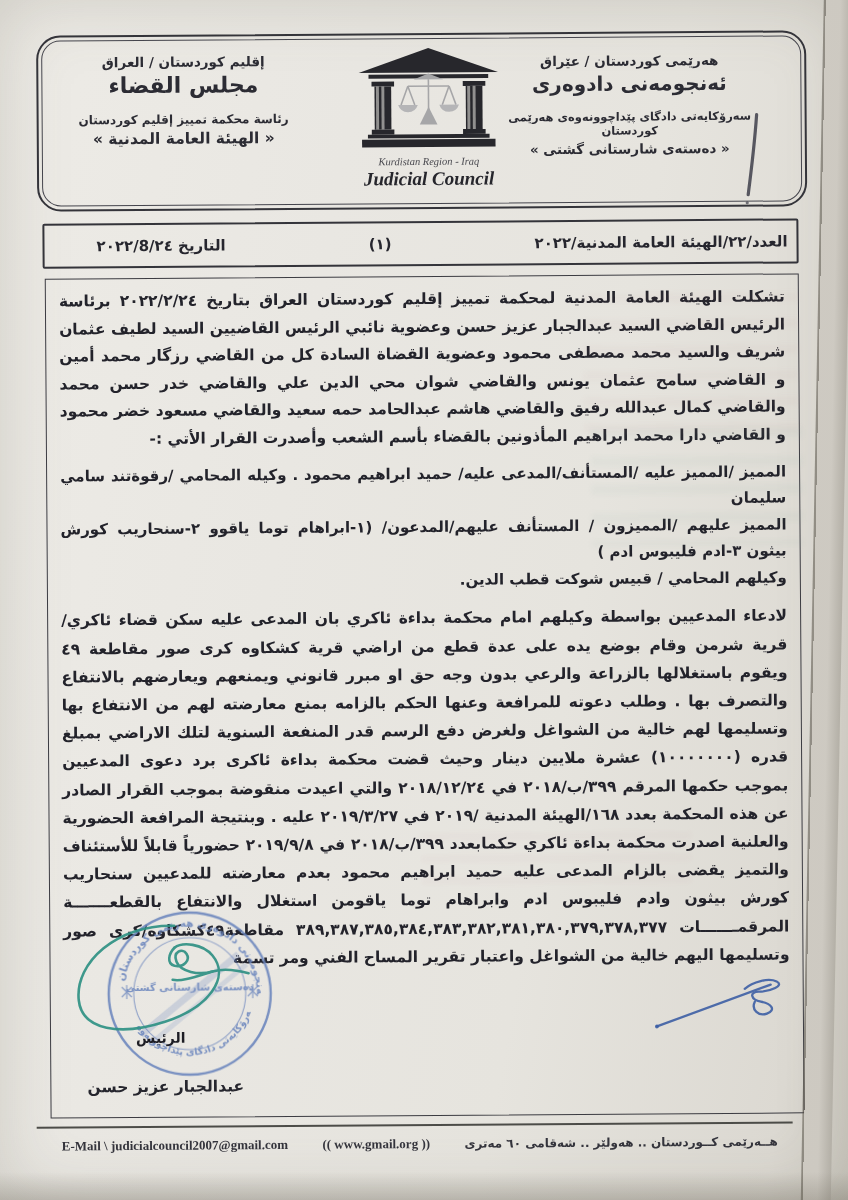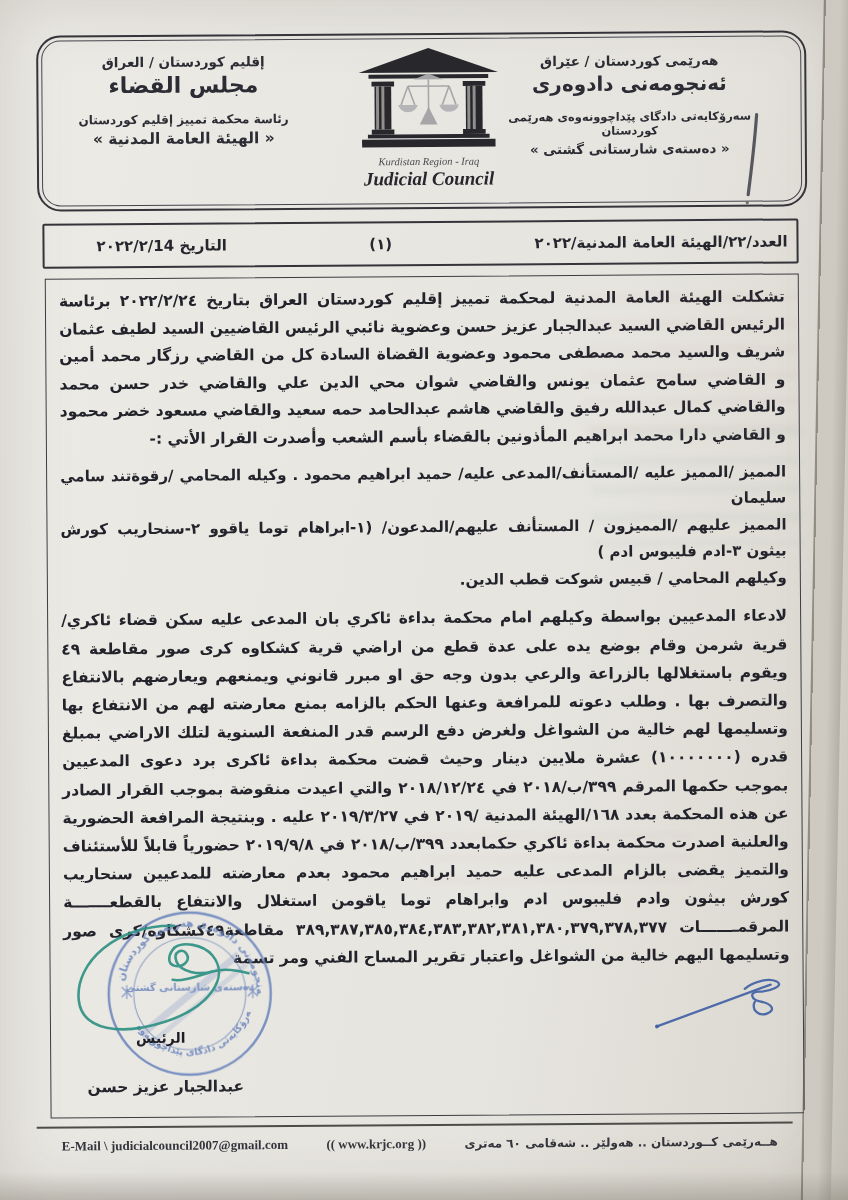--- a/index.html
+++ b/index.html
@@ -156,21 +156,21 @@
 
       <svg class="pen-vline" width="26" height="100" viewBox="0 0 26 100">
         <path d="M 18,4 C 16,30 12,62 9,84" stroke="#3e3e4a" stroke-width="3.2" fill="none" stroke-linecap="round" opacity=".85"></path>
         <circle cx="8" cy="92" r="1.6" fill="#3e3e4a" opacity=".7"></circle>
       </svg>
     </div>
 
     <div class="ref-bar">
       <span>العدد/٢٢/الهيئة العامة المدنية/٢٠٢٢</span>
       <span>(١)</span>
-      <span>التاريخ ٢٠٢٢/٢/14</span>
+      <span>التاريخ ٢٠٢٢/8/٢٤</span>
     </div>
 
     <div class="main-box">
       <div class="para intro">تشكلت الهيئة العامة المدنية لمحكمة تمييز إقليم كوردستان العراق بتاريخ ٢٠٢٢/٢/٢٤ برئاسة الرئيس القاضي السيد عبدالجبار عزيز حسن وعضوية نائبي الرئيس القاضيين السيد لطيف عثمان شريف والسيد محمد مصطفى محمود وعضوية القضاة السادة كل من القاضي رزگار محمد أمين و القاضي سامح عثمان يونس والقاضي شوان محي الدين علي والقاضي خدر حسن محمد والقاضي كمال عبدالله رفيق والقاضي هاشم عبدالحامد حمه سعيد والقاضي مسعود خضر محمود و القاضي دارا محمد ابراهيم المأذونين بالقضاء بأسم الشعب وأصدرت القرار الأتي :-</div>
       <div class="para parties">
         <div>المميز /المميز عليه /المستأنف/المدعى عليه/ حميد ابراهيم محمود . وكيله المحامي /رقوةتند سامي سليمان</div>
         <div>المميز عليهم /المميزون / المستأنف عليهم/المدعون/ (١-ابراهام توما ياقوو ٢-سنحاريب كورش بيثون ٣-ادم فليبوس ادم )</div>
         <div>وكيلهم المحامي / قبيس شوكت قطب الدين.</div>
       </div>
       <div class="para claim">لادعاء المدعيين بواسطة وكيلهم امام محكمة بداءة ئاكري بان المدعى عليه سكن قضاء ئاكري/قرية شرمن وقام بوضع يده على عدة قطع من اراضي قرية كشكاوه كرى صور مقاطعة ٤٩ ويقوم باستغلالها بالزراعة والرعي بدون وجه حق او مبرر قانوني ويمنعهم ويعارضهم بالانتفاع والتصرف بها . وطلب دعوته للمرافعة وعنها الحكم بالزامه بمنع معارضته لهم من الانتفاع بها وتسليمها لهم خالية من الشواغل ولغرض دفع الرسم قدر المنفعة السنوية لتلك الاراضي بمبلغ قدره (١٠٠٠٠٠٠٠) عشرة ملايين دينار وحيث قضت محكمة بداءة ئاكرى برد دعوى المدعيين بموجب حكمها المرقم ٣٩٩/ب/٢٠١٨ في ٢٠١٨/١٢/٢٤ والتي اعيدت منقوضة بموجب القرار الصادر عن هذه المحكمة بعدد ١٦٨/الهيئة المدنية /٢٠١٩ في ٢٠١٩/٣/٢٧ عليه . وبنتيجة المرافعة الحضورية والعلنية اصدرت محكمة بداءة ئاكري حكمابعدد ٣٩٩/ب/٢٠١٨ في ٢٠١٩/٩/٨ حضورياً قابلاً للأستئناف والتميز يقضى بالزام المدعى عليه حميد ابراهيم محمود بعدم معارضته للمدعيين سنحاريب كورش بيثون وادم فليبوس ادم وابراهام توما ياقومن استغلال والانتفاع بالقطعـــــــة المرقمـــــــات ٣٨٩,٣٨٧,٣٨٥,٣٨٤,٣٨٣,٣٨٢,٣٨١,٣٨٠,٣٧٩,٣٧٨,٣٧٧ مقاطعة٤٩كشكاوه/كرى صور وتسليمها اليهم خالية من الشواغل واعتبار تقرير المساح الفني ومر تسمة</div>
@@ -217,21 +217,21 @@
       <g stroke="#3d5fa5" stroke-width="2.3" fill="none" stroke-linecap="round" opacity=".9">
         <path d="M 8,62 L 122,21"></path>
         <path d="M 96,25 C 104,18 120,14 128,18 C 136,22 122,28 110,28 C 100,28 102,36 112,38 C 122,40 128,46 118,50 C 110,53 102,46 106,38"></path>
       </g>
       <circle cx="8" cy="62" r="2" fill="#3d5fa5" opacity=".9"></circle>
     </svg>
 
     <div class="footer-line"></div>
     <div class="footer-row">
       <span class="f-email">E-Mail \ judicialcouncil2007@gmail.com</span>
-      <span class="f-web">(( www.krjc.org ))</span>
+      <span class="f-web">(( www.gmail.org ))</span>
       <span class="f-address">هــەرێمی کــوردستان .. هەولێر .. شەقامی ٦٠ مەتری</span>
     </div>
 
     <div class="ghost g1"></div>
     <div class="ghost g2"></div>
     <div class="ghost g3"></div>
   </div>
 
   <div class="page-edge"></div>
   <div class="bottom-shade"></div>

